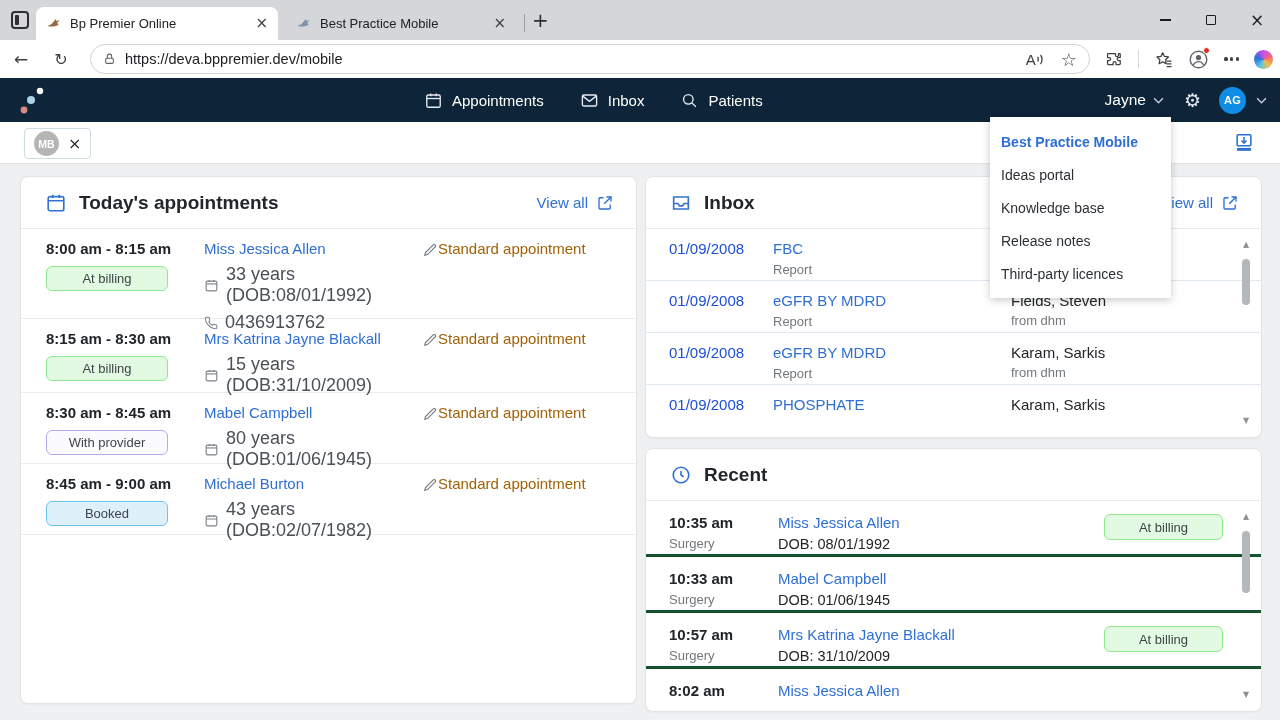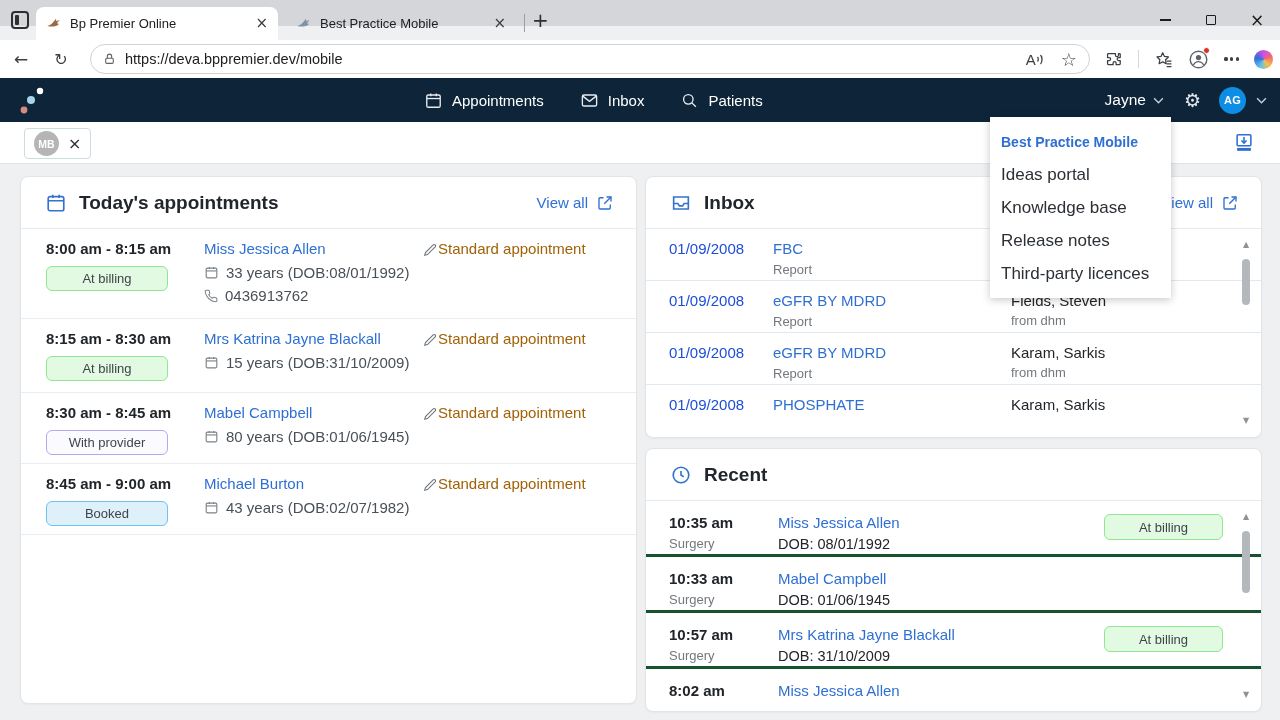--- a/index.html
+++ b/index.html
@@ -2,21 +2,21 @@
 <html><head>
 <meta charset="utf-8">
 <style>
   *{margin:0;padding:0;box-sizing:border-box;}
   html,body{width:1280px;height:720px;overflow:hidden;}
   body{position:relative;font-family:"Liberation Sans",sans-serif;background:#eff0f1;}
   .g-icon{font-family:"DejaVu Sans","Liberation Sans",sans-serif;font-style:normal;}
   svg{display:block;}
 
   
-  .tabstrip{position:absolute;top:0;left:0;right:0;height:26px;background:#d4d6d9;}
+  .tabstrip{position:absolute;top:0;left:0;right:0;height:40px;background:#d4d6d9;}
   .ws-icon{position:absolute;left:11px;top:11px;width:18px;height:18px;border:2px solid #2e2e2e;border-radius:4px;}
   .ws-icon i{position:absolute;left:2px;top:2px;bottom:2px;width:3.5px;background:#2e2e2e;border-radius:1px;}
   .tab{position:absolute;top:7px;height:33px;display:flex;align-items:center;gap:8px;padding:0 10px;}
   .tab.active{left:36px;width:242px;background:#fff;border-radius:8px 8px 0 0;}
   .tab.inactive{left:286px;width:230px;}
   .tab-title{flex:1;font-size:13px;color:#202124;white-space:nowrap;overflow:hidden;}
   .tclose::before{content:"\00D7";}
   .tclose{font-size:15px;color:#3c4043;line-height:1;}
   .tabdiv{position:absolute;left:524px;top:14px;width:1px;height:18px;background:#9c9ea1;}
   .newtab::before{content:"+";}
@@ -79,21 +79,21 @@
   .viewall{margin-left:auto;display:flex;align-items:center;gap:8px;color:#2f6fd3;font-size:15px;cursor:pointer;}
 
   .appt-row{display:grid;grid-template-columns:158px 218px 1fr;padding:11px 16px 0 25px;border-bottom:1px solid #eaedf0;}
   .h90{height:90px;}.h74{height:74px;}.h71{height:71px;}
   .appt-time{font-size:15px;font-weight:700;color:#212529;}
   .badge{margin-top:9px;width:122px;height:25px;border-radius:6px;display:flex;align-items:center;justify-content:center;font-size:13px;color:#3f444a;}
   .badge.green{background:#e2fae2;border:1px solid #8fe78f;}
   .badge.purple{background:#fbfbff;border:1px solid #b2aaf0;}
   .badge.blue{background:#def0fa;border:1px solid #6fc4ef;}
   .appt-name{font-size:15px;color:#2f6fd3;text-decoration:none;display:inline-block;cursor:pointer;}
-  .appt-meta{margin-top:6px;display:flex;align-items:center;gap:7px;font-size:15px;color:#495057;}
+  .appt-meta{margin-top:6px;display:flex;align-items:center;gap:7px;font-size:18px;color:#495057;}
   .appt-meta svg{color:#7a828a;flex:none;}
   .col-type{display:flex;font-size:15px;color:#a16207;align-items:flex-start;}
   .col-type svg{color:#6c757d;margin-top:2px;flex:none;}
 
   .inbox-row{display:grid;grid-template-columns:104px 238px 1fr;padding:11px 40px 0 23px;height:52px;border-bottom:1px solid #dfe8f0;}
   .ib-date{font-size:15px;color:#1d4ed8;}
   .doclink{font-size:15px;color:#2f6fd3;text-decoration:none;cursor:pointer;}
   .sub{margin-top:4px;font-size:13px;color:#72787e;}
   .ib-pat{font-size:15px;color:#212529;}
   .no-b{border-bottom:none;}
@@ -106,21 +106,21 @@
   .rc-badge{justify-self:end;width:119px;height:26px;border-radius:6px;background:#e2fae2;border:1px solid #8fe78f;display:flex;align-items:center;justify-content:center;font-size:13px;color:#3f444a;}
 
   .scrollbar{position:absolute;right:10px;top:64px;bottom:12px;width:10px;}
   .sb-arrow{position:absolute;left:0;width:10px;text-align:center;font-size:8px;color:#8d9298;line-height:1;}
   .sb-up{top:0;}.sb-up::before{content:"\25B2";}
   .sb-dn{bottom:0;}.sb-dn::before{content:"\25BC";}
   .sb-thumb{position:absolute;left:1px;width:8px;border-radius:4px;background:#b4b8bd;}
 
   
   .dropdown{position:absolute;left:990px;top:117px;width:181px;background:#fff;box-shadow:0 2px 8px rgba(0,0,0,.22);padding:8px 0;z-index:60;}
-  .dd-item{height:33px;display:flex;align-items:center;padding:0 11px;font-size:17px;color:#2b3036;cursor:pointer;}
+  .dd-item{height:33px;display:flex;align-items:center;padding:0 11px;font-size:14px;color:#2b3036;cursor:pointer;}
   .dd-item.active{color:#2f6fd3;font-weight:700;font-size:14px;}
 </style>
 </head>
 <body>
 
 <div class="tabstrip">
   <div class="ws-icon">
       <i></i>
     </div>
 

